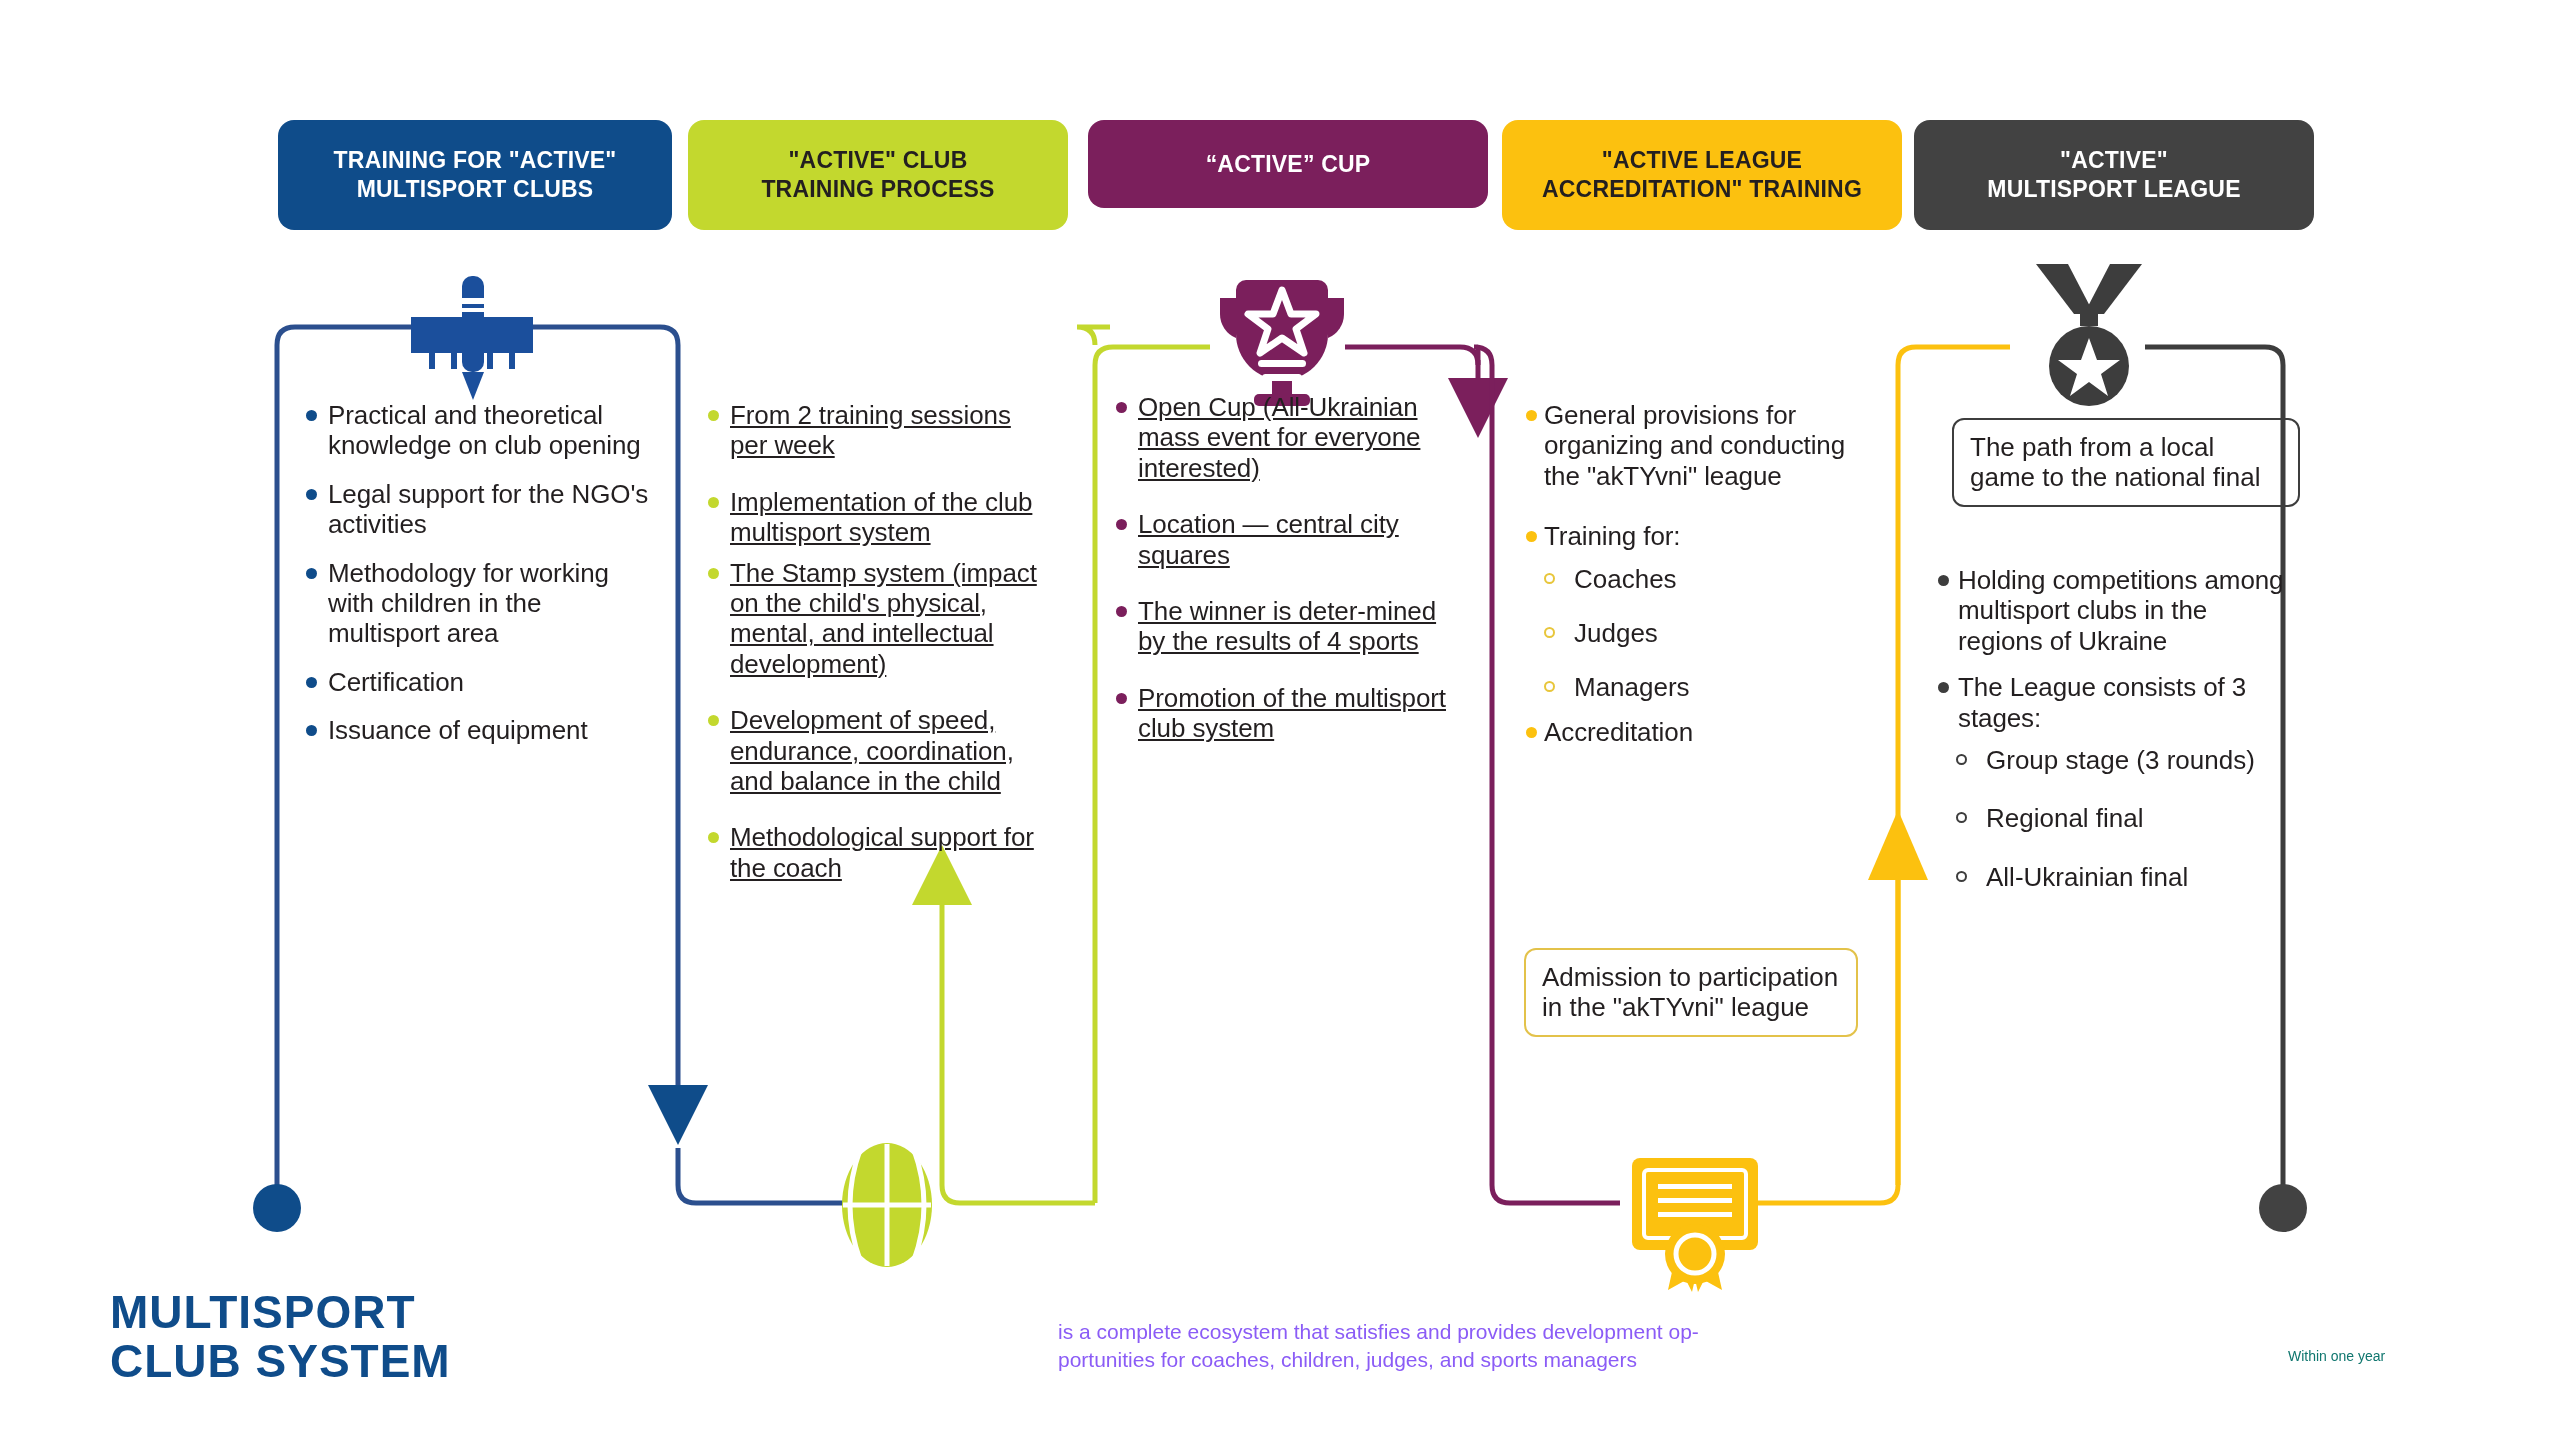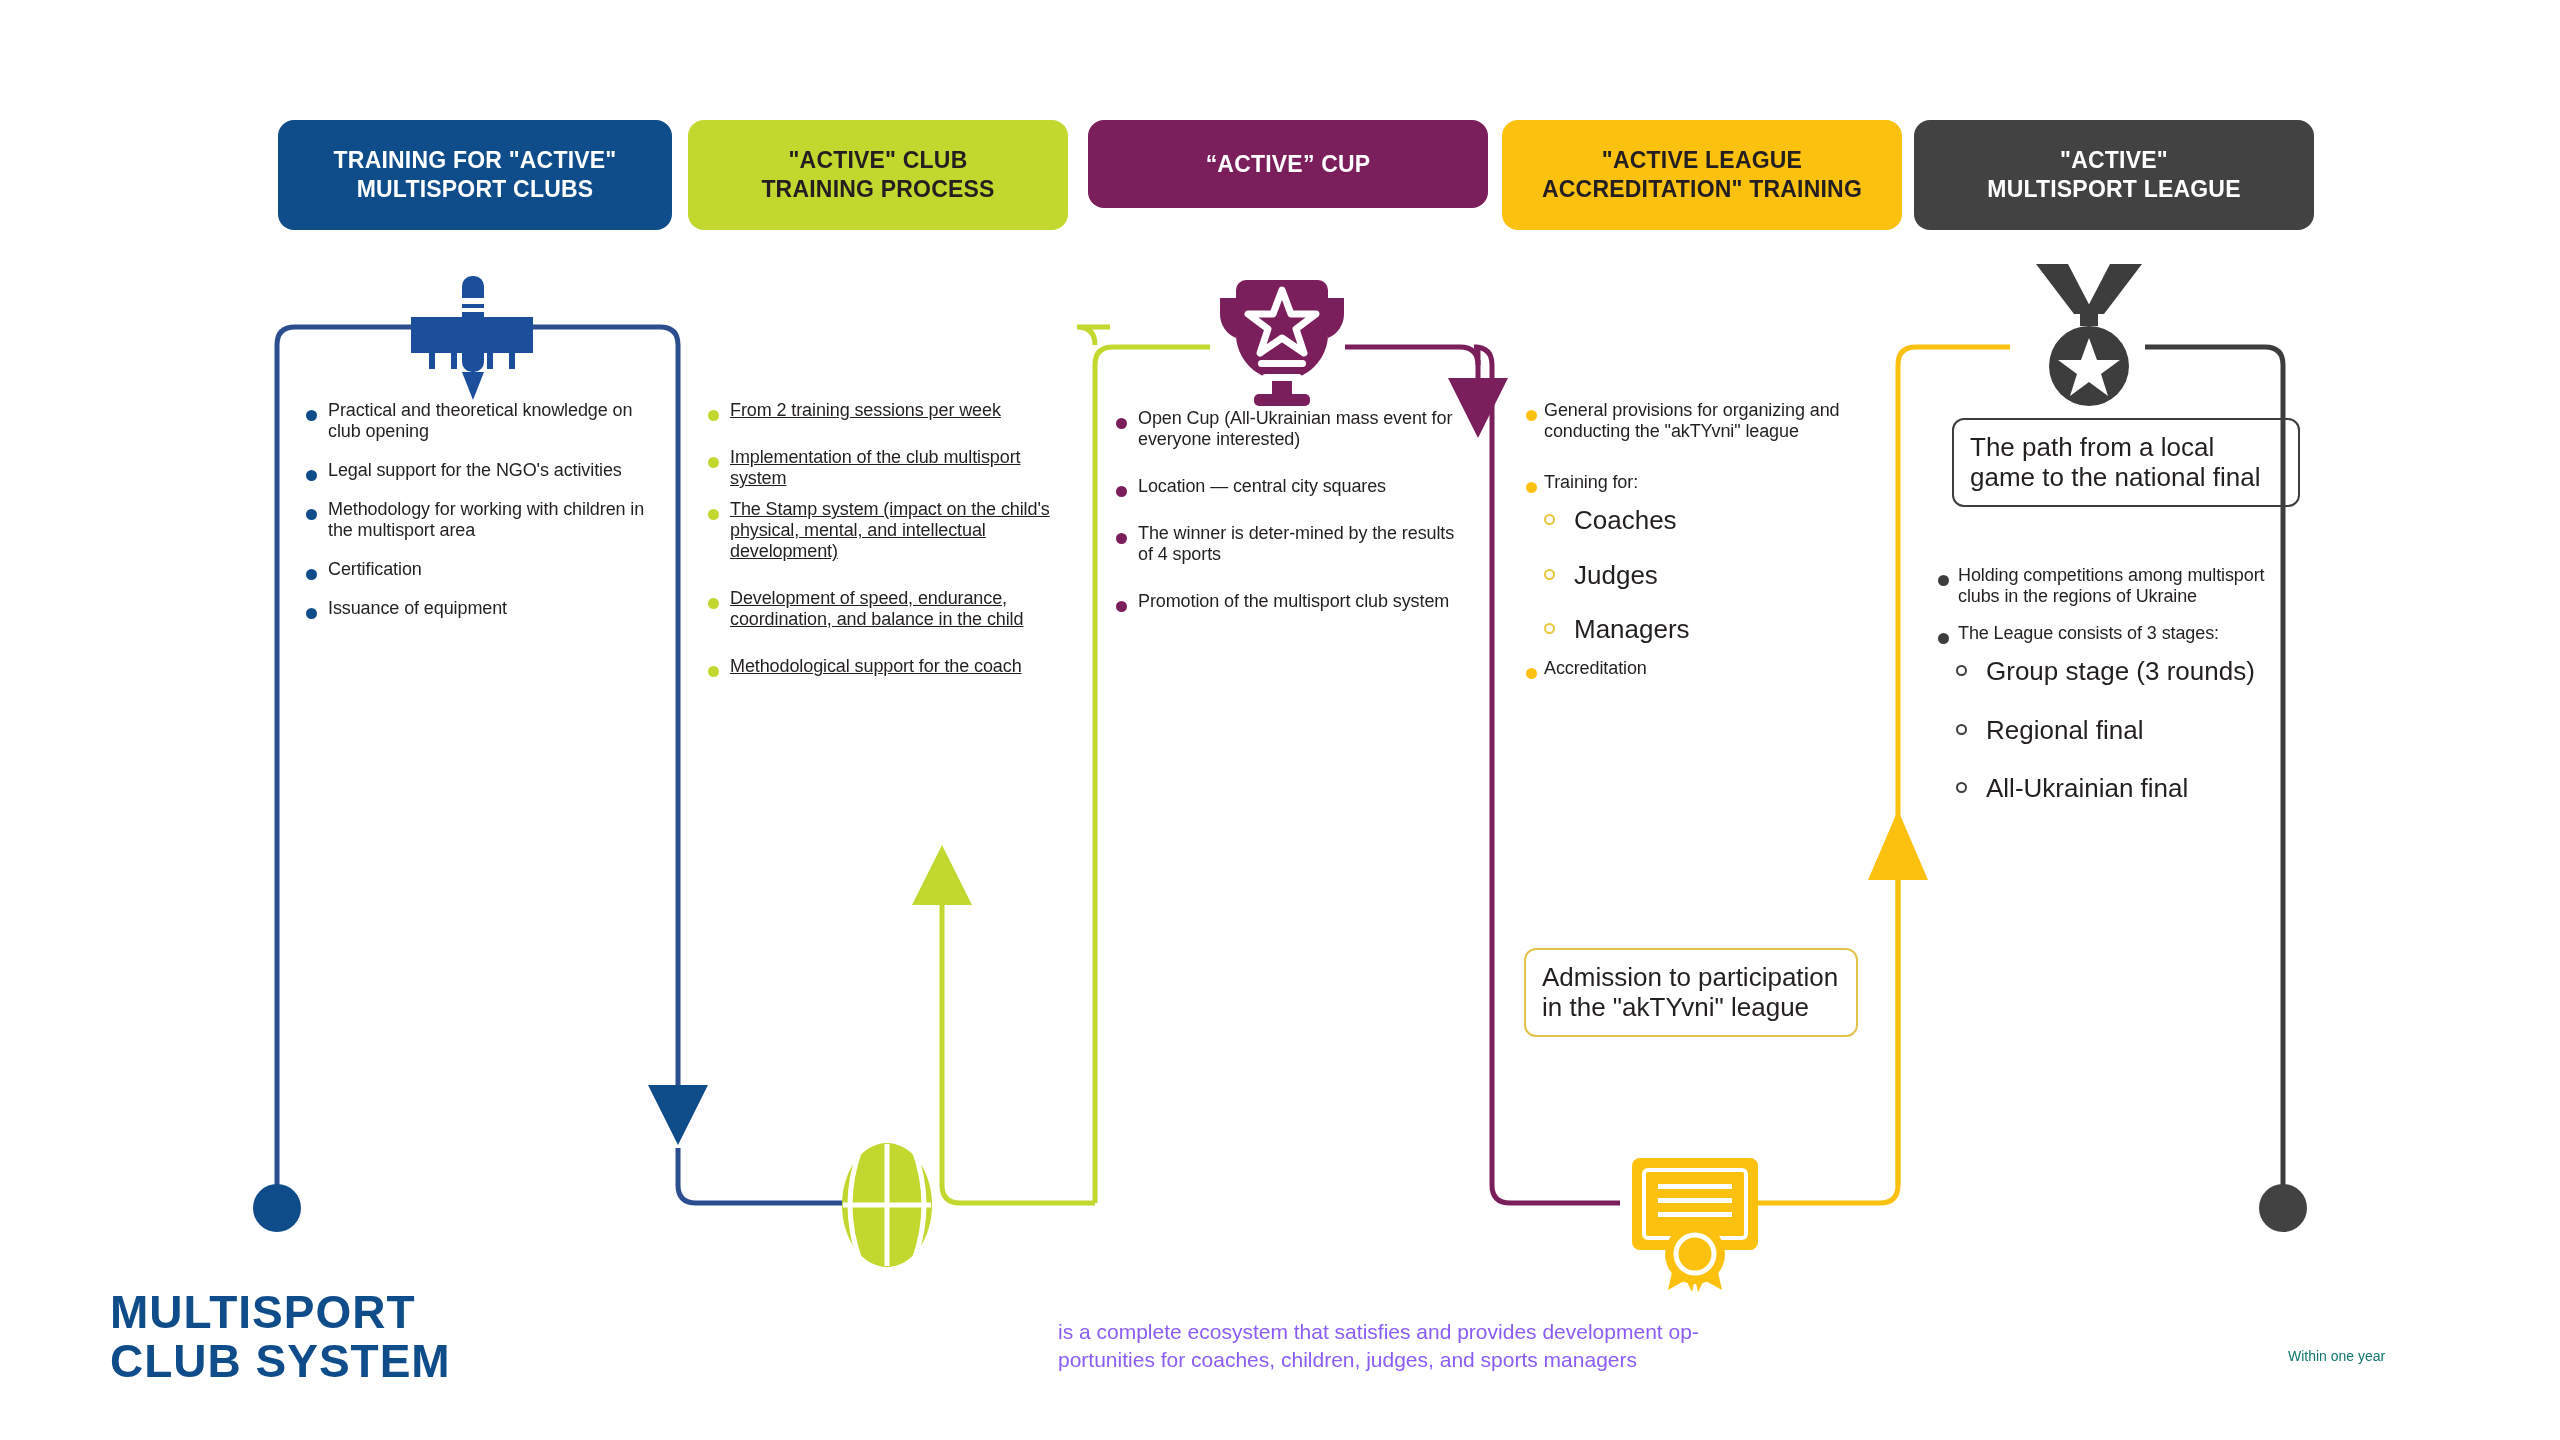--- a/index.html
+++ b/index.html
@@ -10,21 +10,21 @@
   
   .pill{position:absolute;border-radius:16px;display:flex;align-items:center;
         justify-content:center;text-align:center;font-weight:bold;letter-spacing:.2px;
         line-height:1.25;font-size:23px;padding:0 14px;box-sizing:border-box;}
   .pill span{display:block;}
 
   
   .col{position:absolute;box-sizing:border-box;}
   .bullets{list-style:none;margin:0;padding:0;}
   .bullets li{position:relative;padding-left:30px;margin-bottom:18px;
-              font-size:18px;line-height:1.17;letter-spacing:-.1px;}
+              font-size:26px;line-height:1.17;letter-spacing:-.1px;}
   .bullets li::before{content:"";position:absolute;left:8px;top:10px;
               width:11px;height:11px;border-radius:50%;background:var(--bc);}
   .sub{list-style:none;margin:12px 0 0 0;padding:0;}
   .sub li{position:relative;padding-left:56px;margin-bottom:24px;
           font-size:26px;line-height:1.17;}
   .sub li::before{content:"";position:absolute;left:26px;top:9px;
           width:11px;height:11px;border-radius:50%;background:transparent;
           border:2px solid var(--bc);box-sizing:border-box;}
 
   
@@ -178,21 +178,21 @@
   <div class="col" style="left:700px;top:400px;width:350px;text-decoration:underline;">
     <ul class="bullets" style="--bc:#c3d82e;">
       <li style="margin-bottom:26px">From 2 training sessions per week</li>
       <li style="margin-bottom:10px">Implementation of the club multisport system</li>
       <li style="margin-bottom:26px">The Stamp system (impact on the child's physical, mental, and intellectual development)</li>
       <li style="margin-bottom:26px">Development of speed, endurance, coordination, and balance in the child</li>
       <li>Methodological support for the coach</li>
     </ul>
   </div>
 
-  <div class="col" style="left:1108px;top:408px;width:360px;">
+  <div class="col" style="left:1108px;top:392px;width:360px;text-decoration:underline;">
     <ul class="bullets" style="--bc:#7b1f5c;">
       <li style="margin-bottom:26px">Open Cup (All-Ukrainian mass event for everyone interested)</li>
       <li style="margin-bottom:26px">Location — central city squares</li>
       <li style="margin-bottom:26px">The winner is deter-mined by the results of 4 sports</li>
       <li>Promotion of the multisport club system</li>
     </ul>
   </div>
 
   <div class="col" style="left:1518px;top:400px;width:350px;">
     <ul class="bullets" style="--bc:#fcc10f;">

